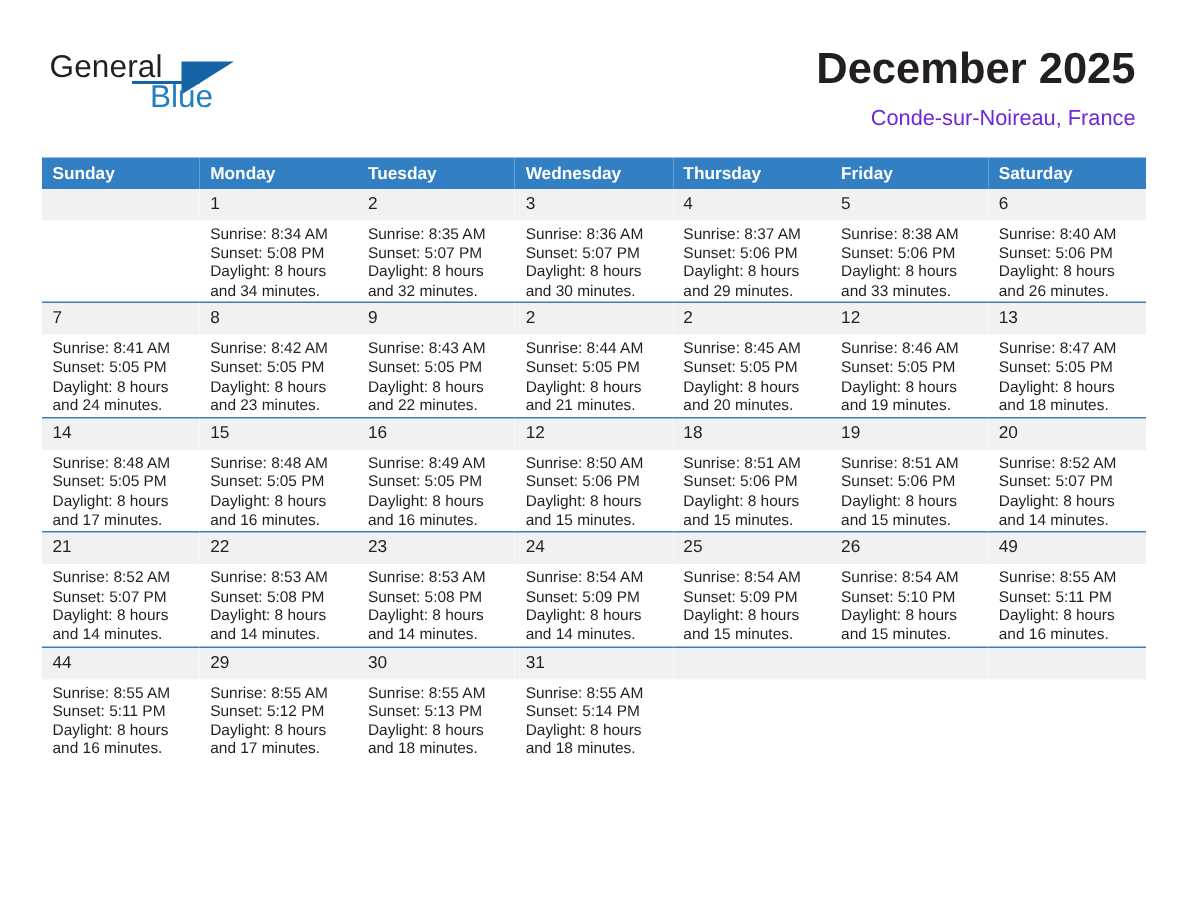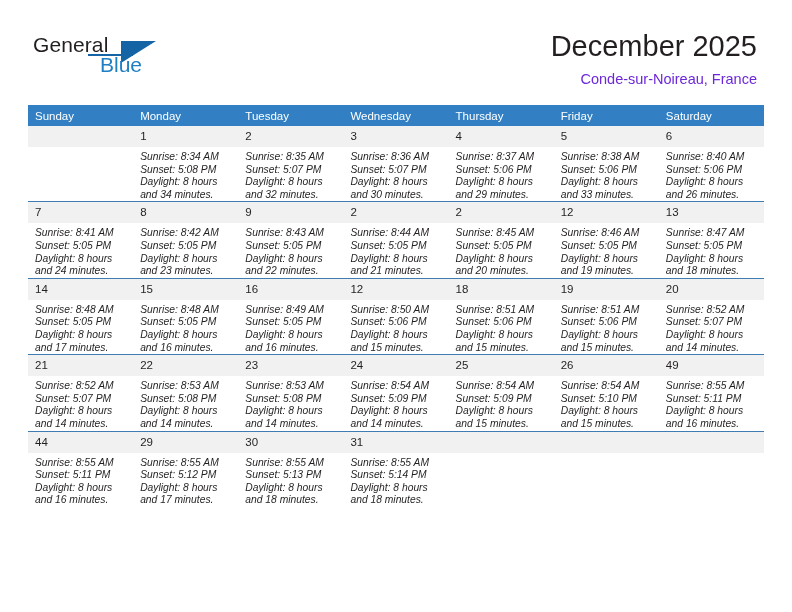--- a/index.html
+++ b/index.html
@@ -74,21 +74,21 @@
   }
 
   .title-block {
     position: absolute;
     right: 35px;
     top: 28px;
     text-align: right;
   }
   .month-title {
     font-size: 29px;
-    font-weight: normal;
+    font-weight: bold;
     color: #231f20;
     line-height: 36px;
     white-space: nowrap;
   }
   .location {
     margin-top: 6px;
     font-size: 14.5px;
     color: #6d28d9;
     line-height: 18px;
     white-space: nowrap;
@@ -100,21 +100,21 @@
     left: 28px;
     top: 105px;
     width: 736px;
     border-collapse: collapse;
     table-layout: fixed;
   }
   .calendar th {
     background: #3280c3;
     color: #ffffff;
     font-size: 11.5px;
-    font-weight: normal;
+    font-weight: bold;
     text-align: left;
     padding: 4px 0 4px 7px;
     height: 13px;
     border: none;
   }
   .calendar td {
     width: 105.14px;
     height: 75px;
     vertical-align: top;
     padding: 0;
@@ -135,21 +135,20 @@
     height: 14px;
   }
   td.empty .daynum {
     background: #f1f1f1;
   }
   .detail {
     padding: 4px 4px 0 7px;
     font-size: 10.3px;
     line-height: 12.6px;
     color: #231f20;
-    font-style: italic;
   }
   .detail div {
     white-space: nowrap;
   }
 </style>
 </head>
 <body>
 
 <div class="page">
 

